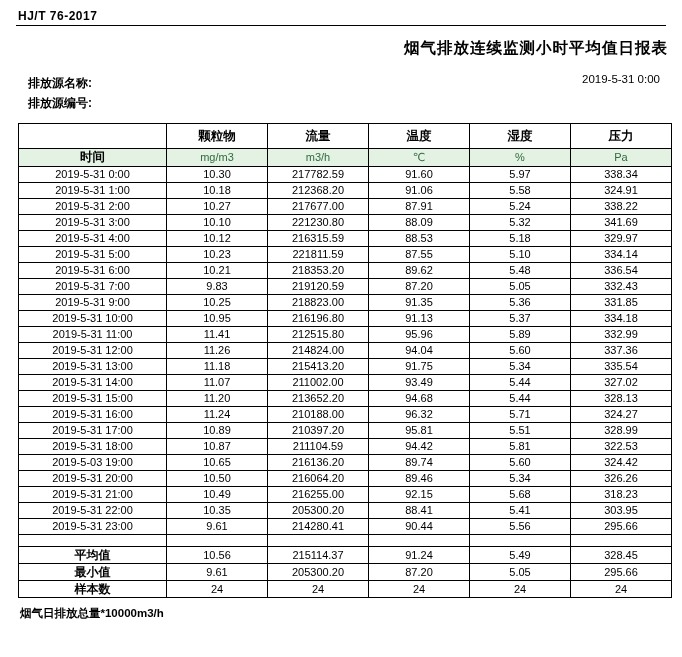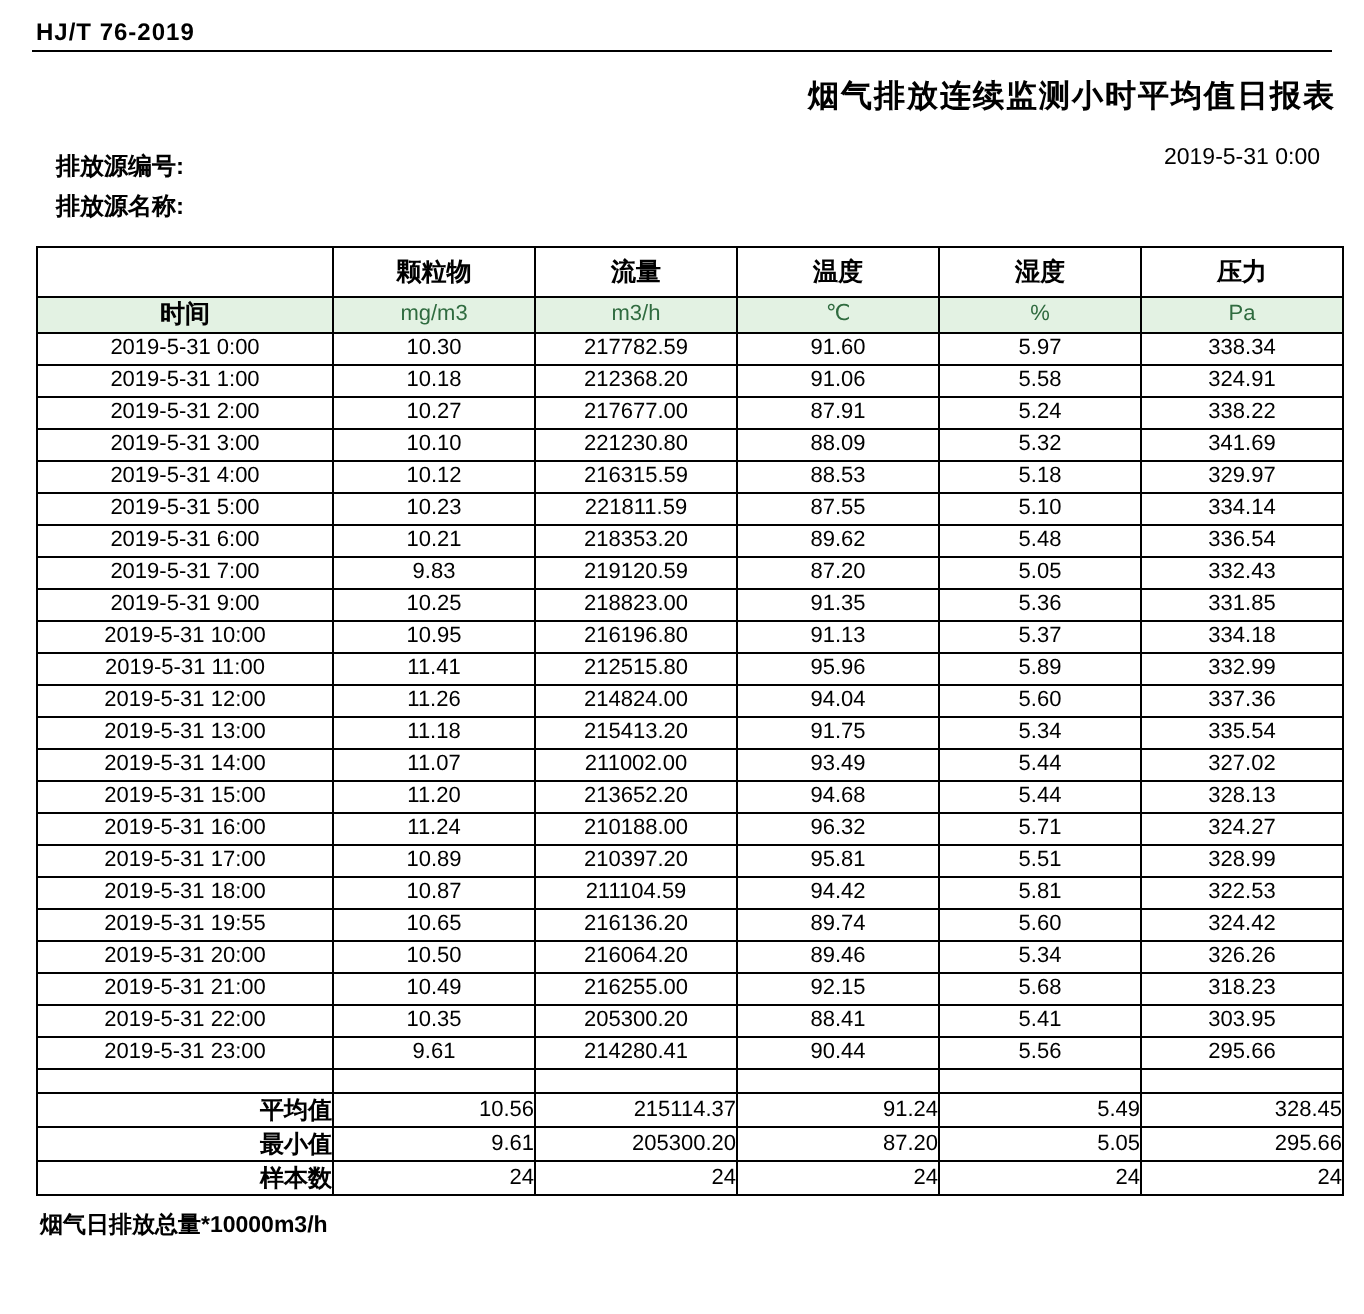--- a/index.html
+++ b/index.html
@@ -70,46 +70,46 @@
   tr.units td{
     background:#e3f2e3;
     height:17px;line-height:17px;
     font-size:11px;
   }
   tr.units td.u-time{font-size:12.5px;font-weight:bold;margin-left:44px;}
   tr.units td.u-val{color:#2f6b3f;margin-top:44px;}
 
   tr.spacer td{height:11px;line-height:11px;border-left:1px solid #000;border-right:1px solid #000;border-top:1px solid #000;border-bottom:1px solid #000;}
 
-  tr.summary td{height:16px;line-height:16px;text-align:right;}
+  tr.summary td{height:16px;line-height:16px;}
   tr.summary td.lbl{font-weight:bold;font-size:12px;}
   tr.total td.lbl{font-weight:bold;font-size:11.5px;}
   td.blank{}
 
   .footer{
     margin-top:7px;
     margin-left:6px;
     font-size:11.5px;
     font-weight:bold;
     line-height:17px;
   }
 </style>
 </head>
 <body>
 
 <div class="page">
 
-  <div class="std-code">HJ/T  76-2019</div>
+  <div class="std-code">HJ/T  76-2017</div>
   <div class="std-rule"></div>
 
   <div class="title">烟气排放连续监测小时平均值日报表</div>
 
   <div class="meta">
+    <div class="meta-line">排放源名称:</div>
     <div class="meta-line">排放源编号:</div>
-    <div class="meta-line">排放源名称:</div>
     <div class="meta-date">2019-5-31 0:00</div>
   </div>
 
   <table class="grid">
     <colgroup>
       <col class="col-time">
         <col class="col-d">
         <col class="col-d">
         <col class="col-d">
         <col class="col-d">
@@ -272,21 +272,21 @@
         </tr>
         <tr>
           <td>2019-5-31 18:00</td>
           <td>10.87</td>
           <td>211104.59</td>
           <td>94.42</td>
           <td>5.81</td>
           <td>322.53</td>
         </tr>
         <tr>
-          <td>2019-5-31 19:55</td>
+          <td>2019-5-03 19:00</td>
           <td>10.65</td>
           <td>216136.20</td>
           <td>89.74</td>
           <td>5.60</td>
           <td>324.42</td>
         </tr>
         <tr>
           <td>2019-5-31 20:00</td>
           <td>10.50</td>
           <td>216064.20</td>

